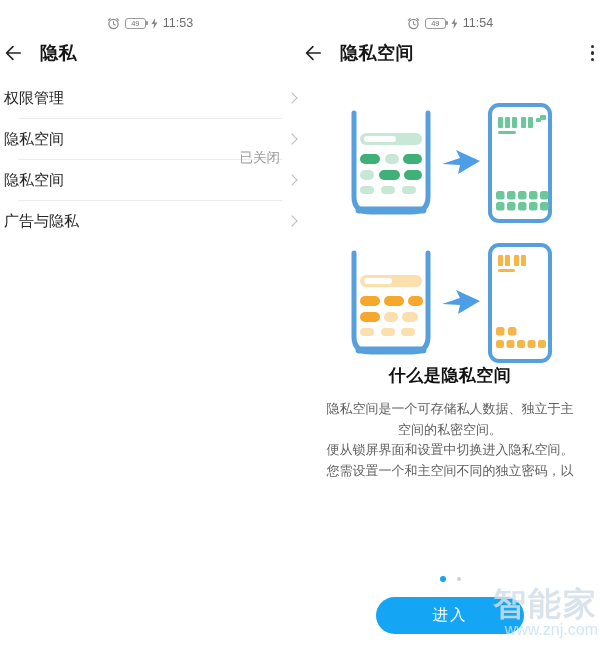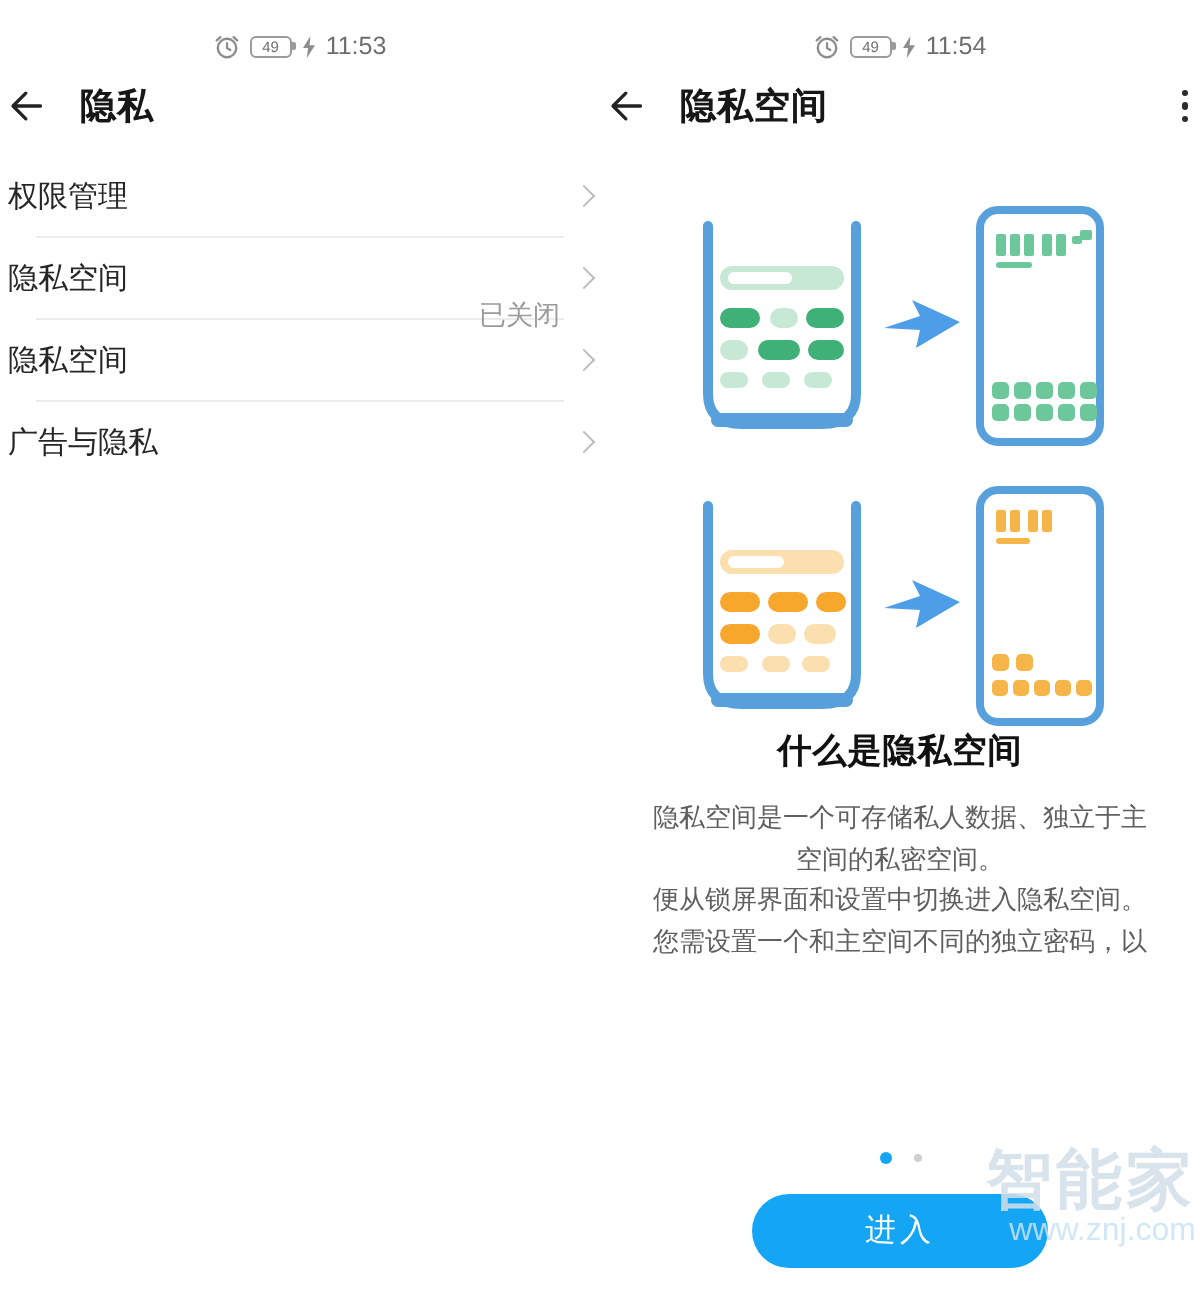--- a/index.html
+++ b/index.html
@@ -49,21 +49,21 @@
   .info-body { margin:12px auto 0; width:272px; text-align:center; font-size:13px; line-height:20.5px; color:#5f5f5f; }
 
   
   .pager { margin-top:auto; display:flex; align-items:center; justify-content:center; gap:11px; height:8px; }
   .dot { border-radius:50%; display:block; }
   .dot.active { width:6px; height:6px; background:var(--button-blue,#14a6f5); }
   .dot.idle { width:4px; height:4px; background:#cfcfcf; }
   .enter-btn { margin:14px auto 16px; width:148px; height:37px; border:none; border-radius:19px; background:var(--button-blue,#14a6f5); color:#fff; font-size:15.5px; font-family:inherit; letter-spacing:2px; cursor:pointer; display:block; }
 
   
-  .watermark { position:absolute; right:2px; bottom:25px; text-align:right; pointer-events:none; z-index:5; opacity:0.85;margin-left:40px; }
+  .watermark { position:absolute; right:2px; bottom:11px; text-align:right; pointer-events:none; z-index:5; opacity:0.85;margin-left:40px; }
   .wm-brand { font-size:33px; font-weight:700; color:#d3dfe9; letter-spacing:2px; line-height:1; }
   .wm-url { font-size:16px; color:#c9e2f6; line-height:1.2; }
 </style>
 </head>
 <body>
 
 <div class="canvas">
 
   <section class="screen left">
     <div class="statusbar">

